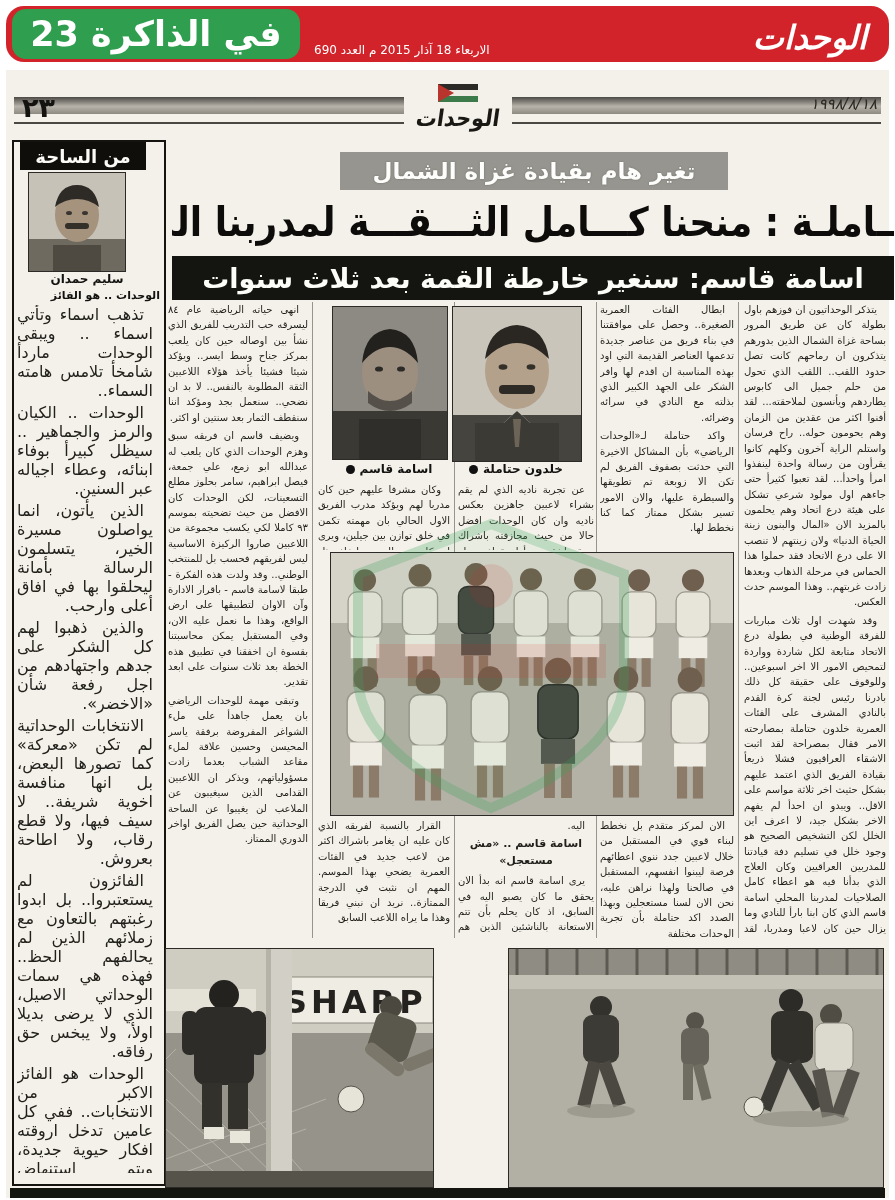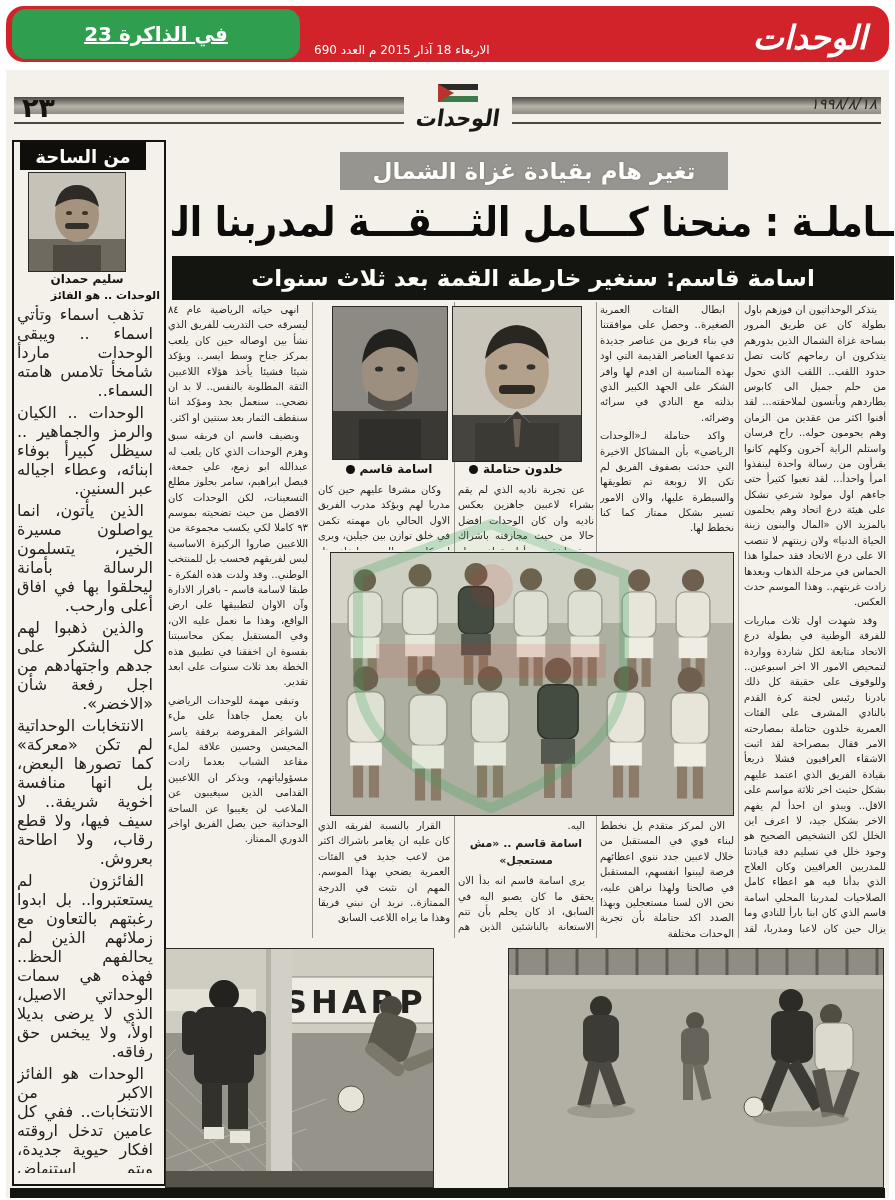--- a/index.html
+++ b/index.html
@@ -3,21 +3,21 @@
 <meta charset="utf-8">
 <style>
   html,body{margin:0;padding:0;background:#fff;}
   .page{position:relative;width:895px;height:1200px;background:#fff;overflow:hidden;
         font-family:"DejaVu Sans",sans-serif;}
   .a{position:absolute;}
   
   .band{left:6px;top:6px;width:883px;height:56px;background:#d2232a;border-radius:18px;}
   .badge{left:12px;top:9px;width:288px;height:50px;background:#2f9e4f;border-radius:14px;
          color:#fff;display:flex;align-items:center;justify-content:center;
-         font-size:20px;font-weight:bold;direction:rtl;text-decoration:underline;}
+         font-size:35px;font-weight:bold;direction:rtl;}
   .brand{right:22px;top:12px;color:#fff;font-size:33px;font-weight:bold;
          font-style:italic;direction:rtl;}
   .issue{left:308px;top:37px;color:#fff;font-size:12px;direction:rtl;}
   
   .scan{left:6px;top:70px;width:883px;height:1128px;background:#f4f1ea;}
   .mastbar{left:8px;top:27px;width:867px;height:17px;
            background:linear-gradient(to bottom,#4c4a46,#b7b3aa 55%,#8d8a82);}
   .mastrule{left:8px;top:52px;width:867px;height:2px;background:#4a4843;}
   .pageno{left:16px;top:22px;font-size:27px;font-weight:bold;color:#14130f;}
   .mastdate{right:12px;top:25px;font-size:15px;color:#2a2923;font-style:italic;letter-spacing:1px;}
@@ -25,21 +25,21 @@
            display:flex;flex-direction:column;align-items:center;}
   .logotxt{font-size:21px;font-weight:bold;color:#191813;transform:skewX(-8deg) scaleY(1.1);direction:rtl;}
   
   .kicker{left:334px;top:82px;width:388px;height:38px;background:#96958f;
           color:#fdfdfb;font-size:23px;font-weight:bold;display:flex;align-items:center;
           justify-content:center;direction:rtl;text-shadow:0 0 2px #6d6c66;}
   .mainhead{left:166px;top:122px;width:722px;height:58px;color:#0d0c0a;font-size:36px;
             font-weight:bold;direction:rtl;display:flex;align-items:center;justify-content:center;
             transform:scaleY(1.12);white-space:nowrap;overflow:hidden;}
   .subhead{left:166px;top:186px;width:722px;height:44px;background:#141411;color:#fcfcf8;
-           font-size:23px;font-weight:bold;display:flex;align-items:center;justify-content:center;
+           font-size:27px;font-weight:bold;display:flex;align-items:center;justify-content:center;
            direction:rtl;letter-spacing:1px;white-space:nowrap;overflow:hidden;}
   
   .sidebox{left:6px;top:70px;width:150px;height:1042px;border:2px solid #14130f;}
   .sidehdr{left:14px;top:72px;width:126px;height:28px;background:#0f0e0b;color:#fbfaf6;
            font-size:18px;font-weight:bold;display:flex;align-items:center;justify-content:center;direction:rtl;}
   .caption{font-size:12px;font-weight:bold;color:#131210;text-align:center;direction:rtl;}
   .lead{font-size:11px;font-weight:bold;color:#131210;direction:rtl;text-align:right;}
   .sidebody{left:11px;top:235px;width:136px;height:868px;overflow:hidden;}
   .txt{direction:rtl;text-align:justify;color:#201f1a;}
   .txt p{margin:0 0 3px;text-indent:9px;}

